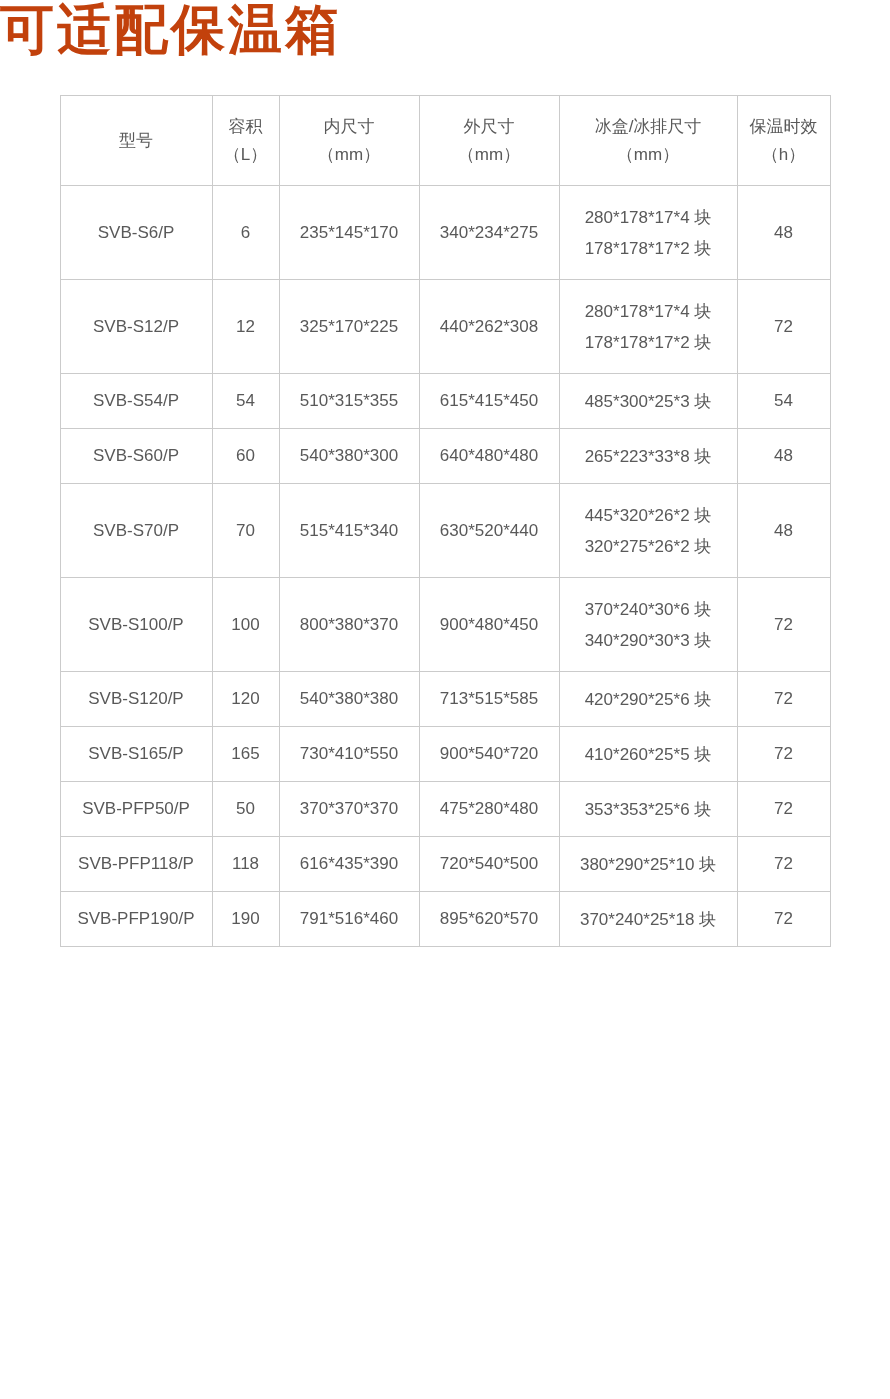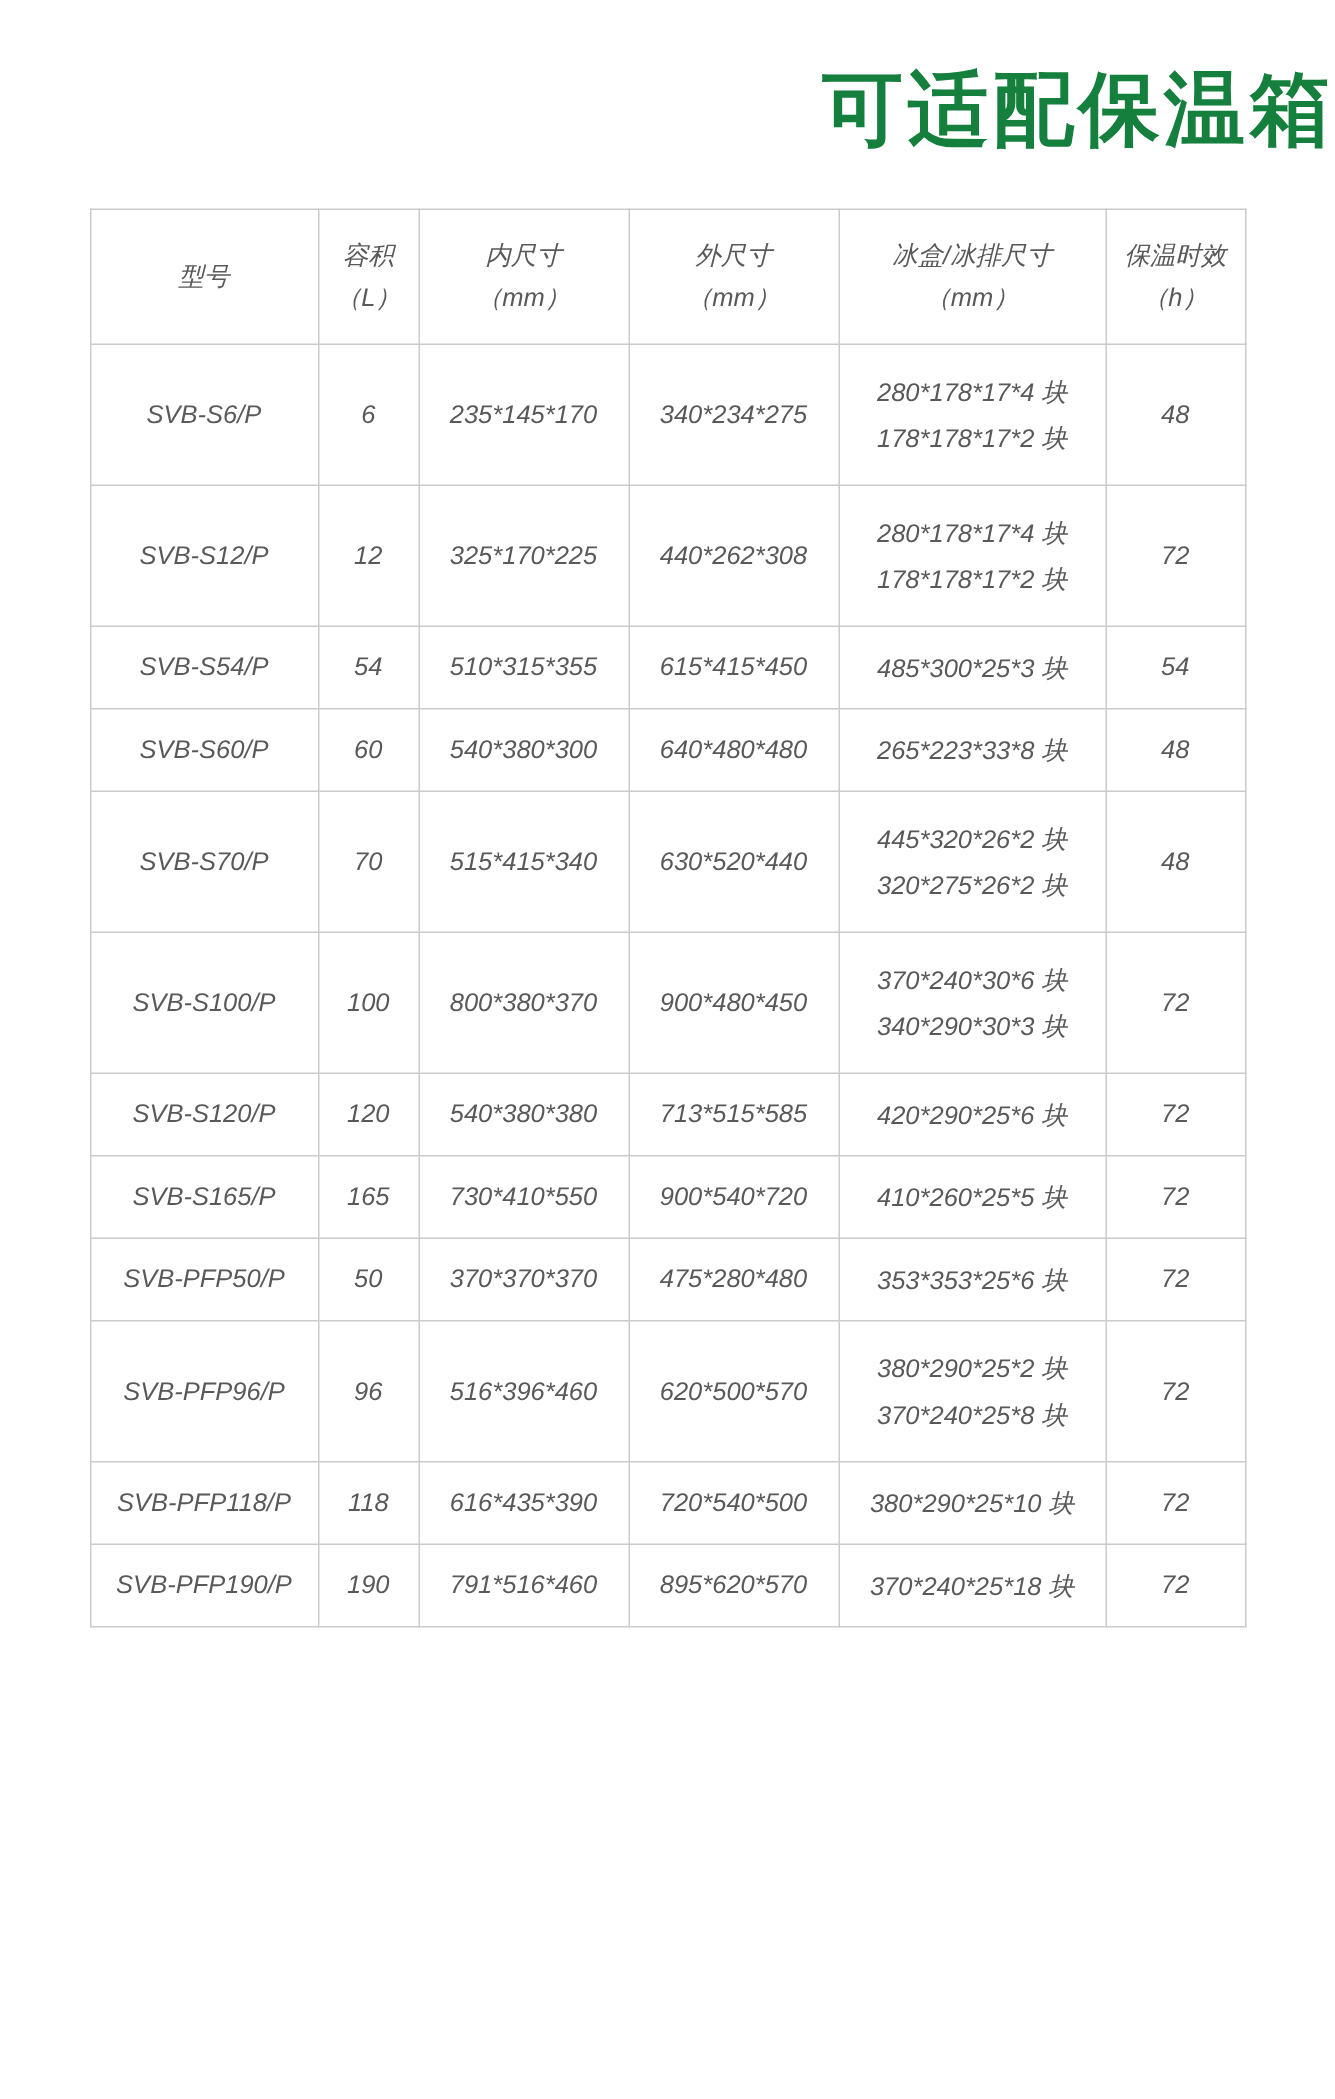--- a/index.html
+++ b/index.html
@@ -2,34 +2,32 @@
 <html><head>
 <meta charset="utf-8">
 <style>
   html,body{margin:0;padding:0;}
   body{
     width:890px;height:1399px;background:#ffffff;
     font-family:"Liberation Sans","DejaVu Sans",sans-serif;
     color:#595959;overflow:hidden;
   }
   .page-title{
-    padding-top:44px;
-    text-align:right;
+    text-align:left;
     font-size:54px;
     font-weight:bold;
     letter-spacing:3px;
-    color:#15803d;
+    color:#c2410c;
     line-height:1.1;
   }
   table.spec{
     width:770px;
     margin:36px auto 16px auto;
     border-collapse:collapse;
     table-layout:fixed;
-    font-style:italic;
   }
   table.spec th, table.spec td{
     border:1px solid #cbcbcb;
     text-align:center;
     vertical-align:middle;
     font-size:17px;
     font-weight:normal;
     color:#595959;
     padding:0;
     overflow:hidden;
@@ -175,31 +173,20 @@
       <td>SVB-PFP50/P</td>
       <td>50</td>
       <td>370*370*370</td>
       <td>475*280*480</td>
       <td>
         <div class="iceline">353*353*25*6 块</div>
         <div class="iceline"></div>
       </td>
       <td>72</td>
     </tr>
-    <tr class="tall">
-      <td>SVB-PFP96/P</td>
-      <td>96</td>
-      <td>516*396*460</td>
-      <td>620*500*570</td>
-      <td>
-        <div class="iceline">380*290*25*2 块</div>
-        <div class="iceline">370*240*25*8 块</div>
-      </td>
-      <td>72</td>
-    </tr>
     <tr class="short">
       <td>SVB-PFP118/P</td>
       <td>118</td>
       <td>616*435*390</td>
       <td>720*540*500</td>
       <td>
         <div class="iceline">380*290*25*10 块</div>
         <div class="iceline"></div>
       </td>
       <td>72</td>

